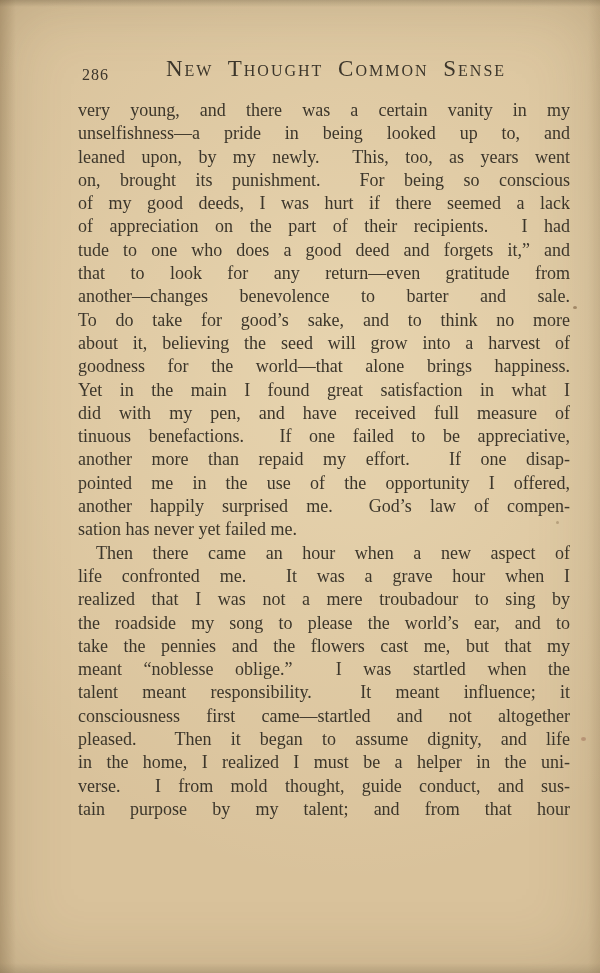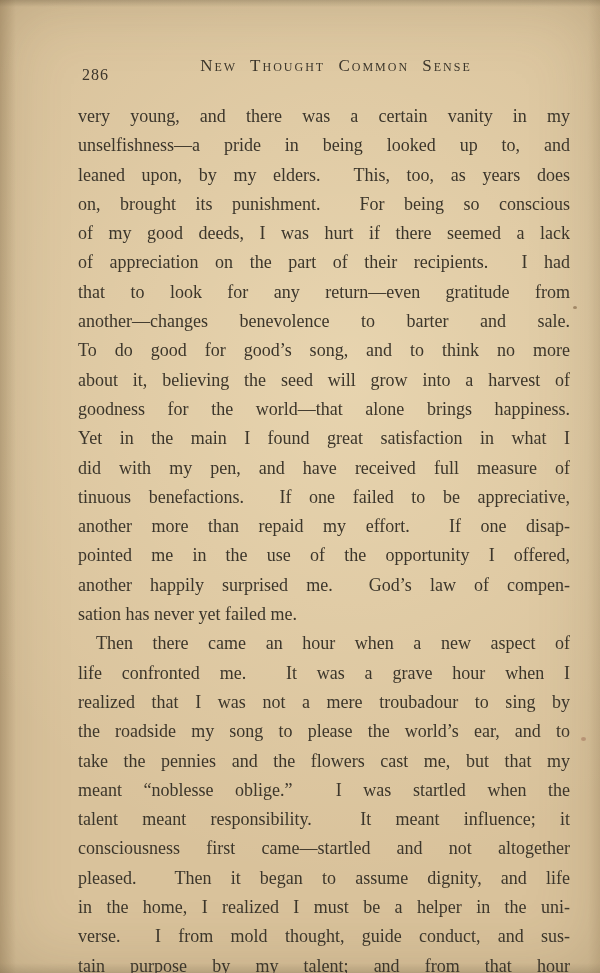--- a/index.html
+++ b/index.html
@@ -37,40 +37,39 @@
     position: absolute;
     left: 4px;
     top: 10px;
     font-size: 16px;
     letter-spacing: 1px;
   }
   .running-title {
     display: block;
     text-align: center;
     font-variant: small-caps;
-    font-size: 17px;
+    font-size: 23px;
     letter-spacing: 2px;
     word-spacing: 7px;
     padding-left: 24px;
   }
   main {
     position: absolute;
     top: 99px;
     left: 78px;
     width: 492px;
     font-size: 18px;
     line-height: 23.3px;
   }
   .line {
     white-space: pre-wrap;
     text-align: justify;
     text-align-last: justify;
     height: 23.3px;
     overflow: hidden;
-    margin-top: 6px;
   }
   .line.nojust {
     text-align-last: left;
   }
   .line.indent {
     text-indent: 18px;
   }
   .speck {
     position: absolute;
     border-radius: 50%;
@@ -84,27 +83,28 @@
 <body>
 
 <div class="page">
   <header>
     <span class="pagenum">286</span>
     <span class="running-title">New Thought Common Sense</span>
   </header>
   <main id="text">
       <div class="line">very young, and there was a certain vanity in my</div>
       <div class="line">unselfishness—a pride in being looked up to, and</div>
-      <div class="line">leaned upon, by my elders.  This, too, as years does</div>
+      <div class="line">leaned upon, by my newly.  This, too, as years went</div>
       <div class="line">on, brought its punishment.  For being so conscious</div>
       <div class="line">of my good deeds, I was hurt if there seemed a lack</div>
       <div class="line">of appreciation on the part of their recipients.  I had</div>
+      <div class="line">tude to one who does a good deed and forgets it,” and</div>
       <div class="line">that to look for any return—even gratitude from</div>
       <div class="line">another—changes benevolence to barter and sale.</div>
-      <div class="line">To do good for good’s song, and to think no more</div>
+      <div class="line">To do take for good’s sake, and to think no more</div>
       <div class="line">about it, believing the seed will grow into a harvest of</div>
       <div class="line">goodness for the world—that alone brings happiness.</div>
       <div class="line">Yet in the main I found great satisfaction in what I</div>
       <div class="line">did with my pen, and have received full measure of</div>
       <div class="line">tinuous benefactions.  If one failed to be appreciative,</div>
       <div class="line">another more than repaid my effort.  If one disap-</div>
       <div class="line">pointed me in the use of the opportunity I offered,</div>
       <div class="line">another happily surprised me.  God’s law of compen-</div>
       <div class="line nojust">sation has never yet failed me.</div>
       <div class="line indent">Then there came an hour when a new aspect of</div>

